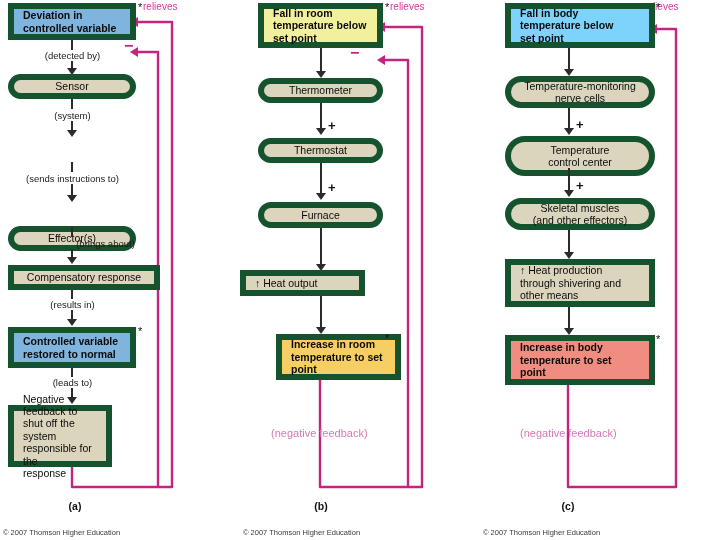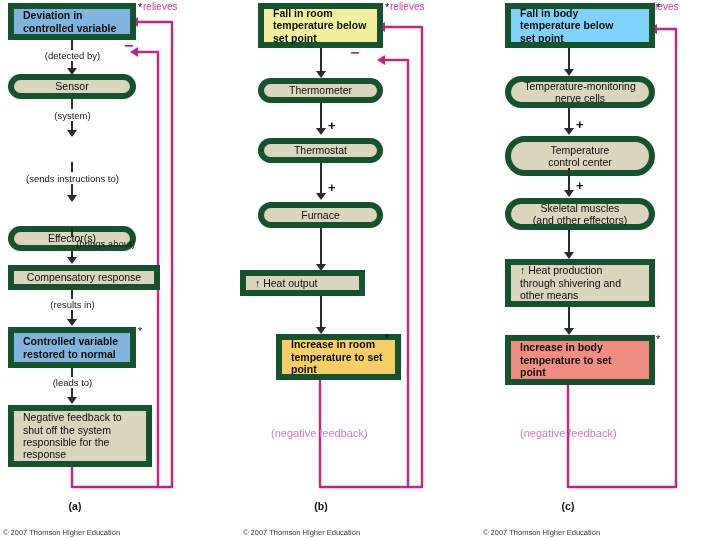--- a/index.html
+++ b/index.html
@@ -103,21 +103,21 @@
     <span style="white-space:pre-line;">Controlled variable
 restored to normal</span>
   </div>
   <div class="star" style="left:138px;top:326px;">*</div>
 
   <div class="conn" style="left:71px;top:368px;height:9px;"></div>
   <div class="caption" style="left:0;top:377px;width:145px;">(leads to)</div>
   <div class="conn" style="left:71px;top:388px;height:10px;"></div>
   <div class="arrowhead" style="left:67px;top:397px;"></div>
 
-  <div class="node tan rect leftal" style="left:8px;top:405px;width:144px;height:62px;">
+  <div class="node tan rect leftal" style="left:8px;top:405px;width:104px;height:62px;">
     <span style="white-space:pre-line;">Negative feedback to
 shut off the system
 responsible for the
 response</span>
   </div>
 
   <div class="panel-letter" style="left:60px;top:500px;width:30px;text-align:center;">(a)</div>
   <div class="credit" style="left:3px;top:528px;">© 2007 Thomson Higher Education</div>
 </div>
 

